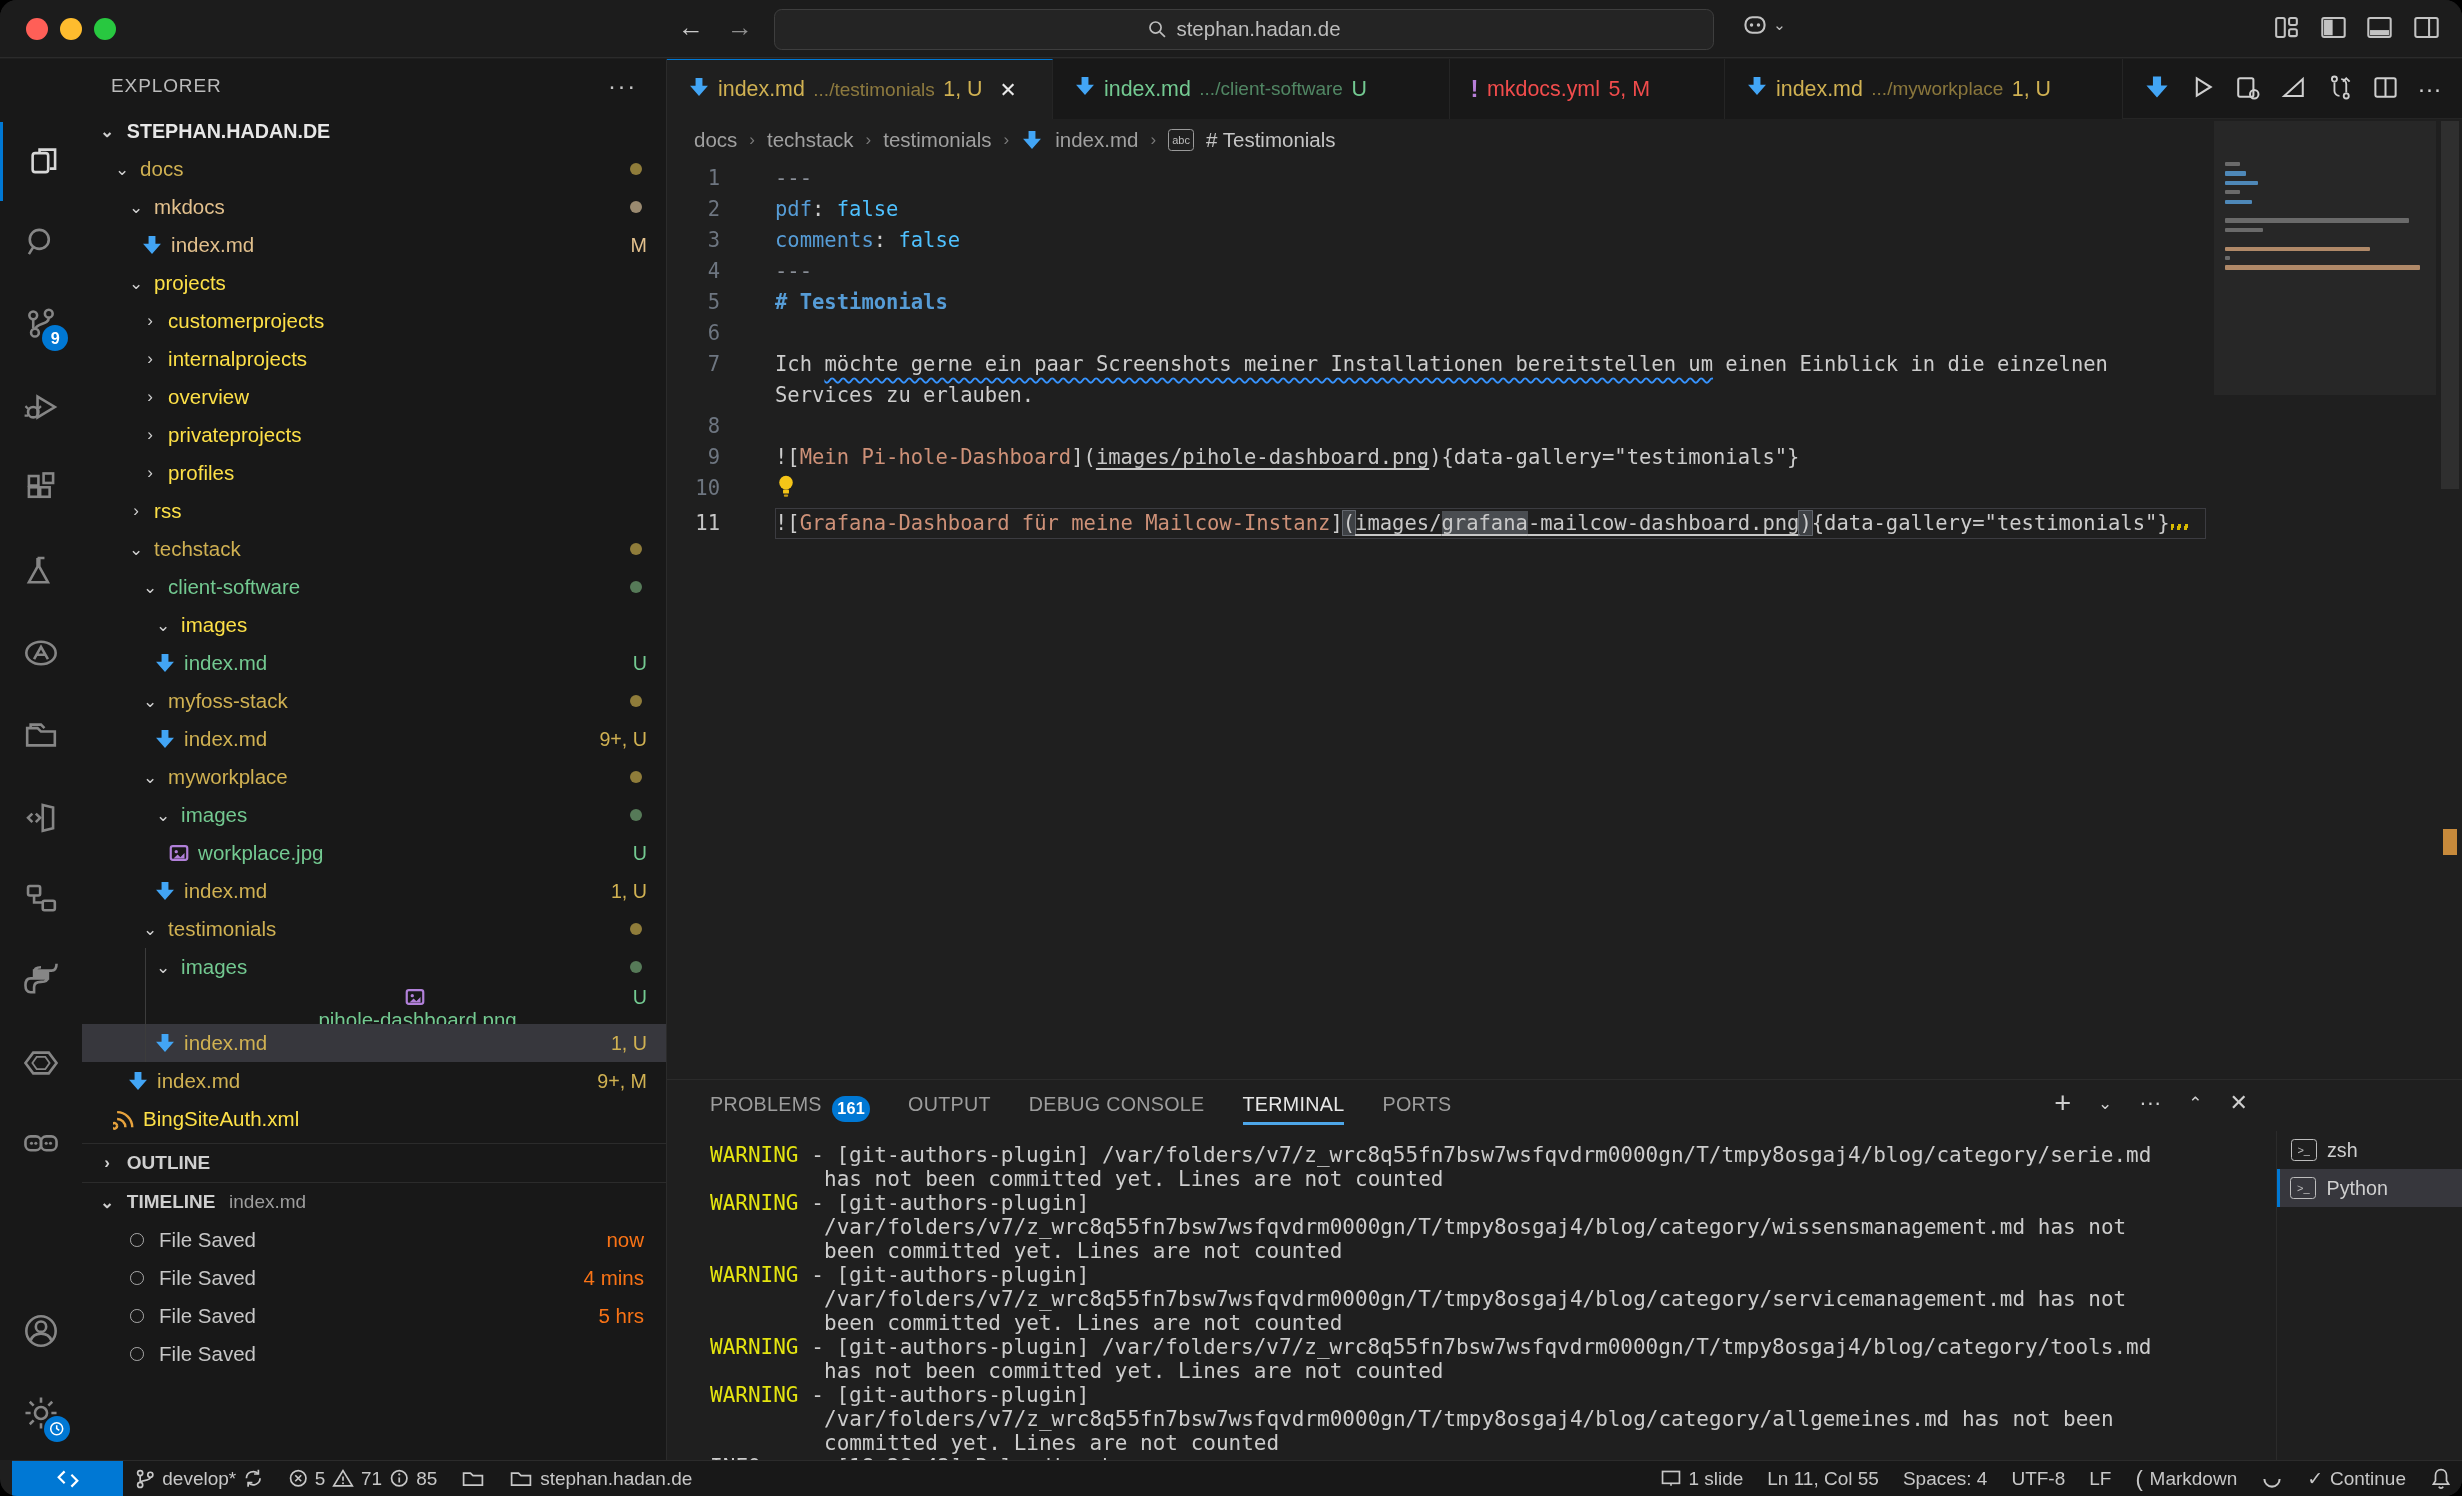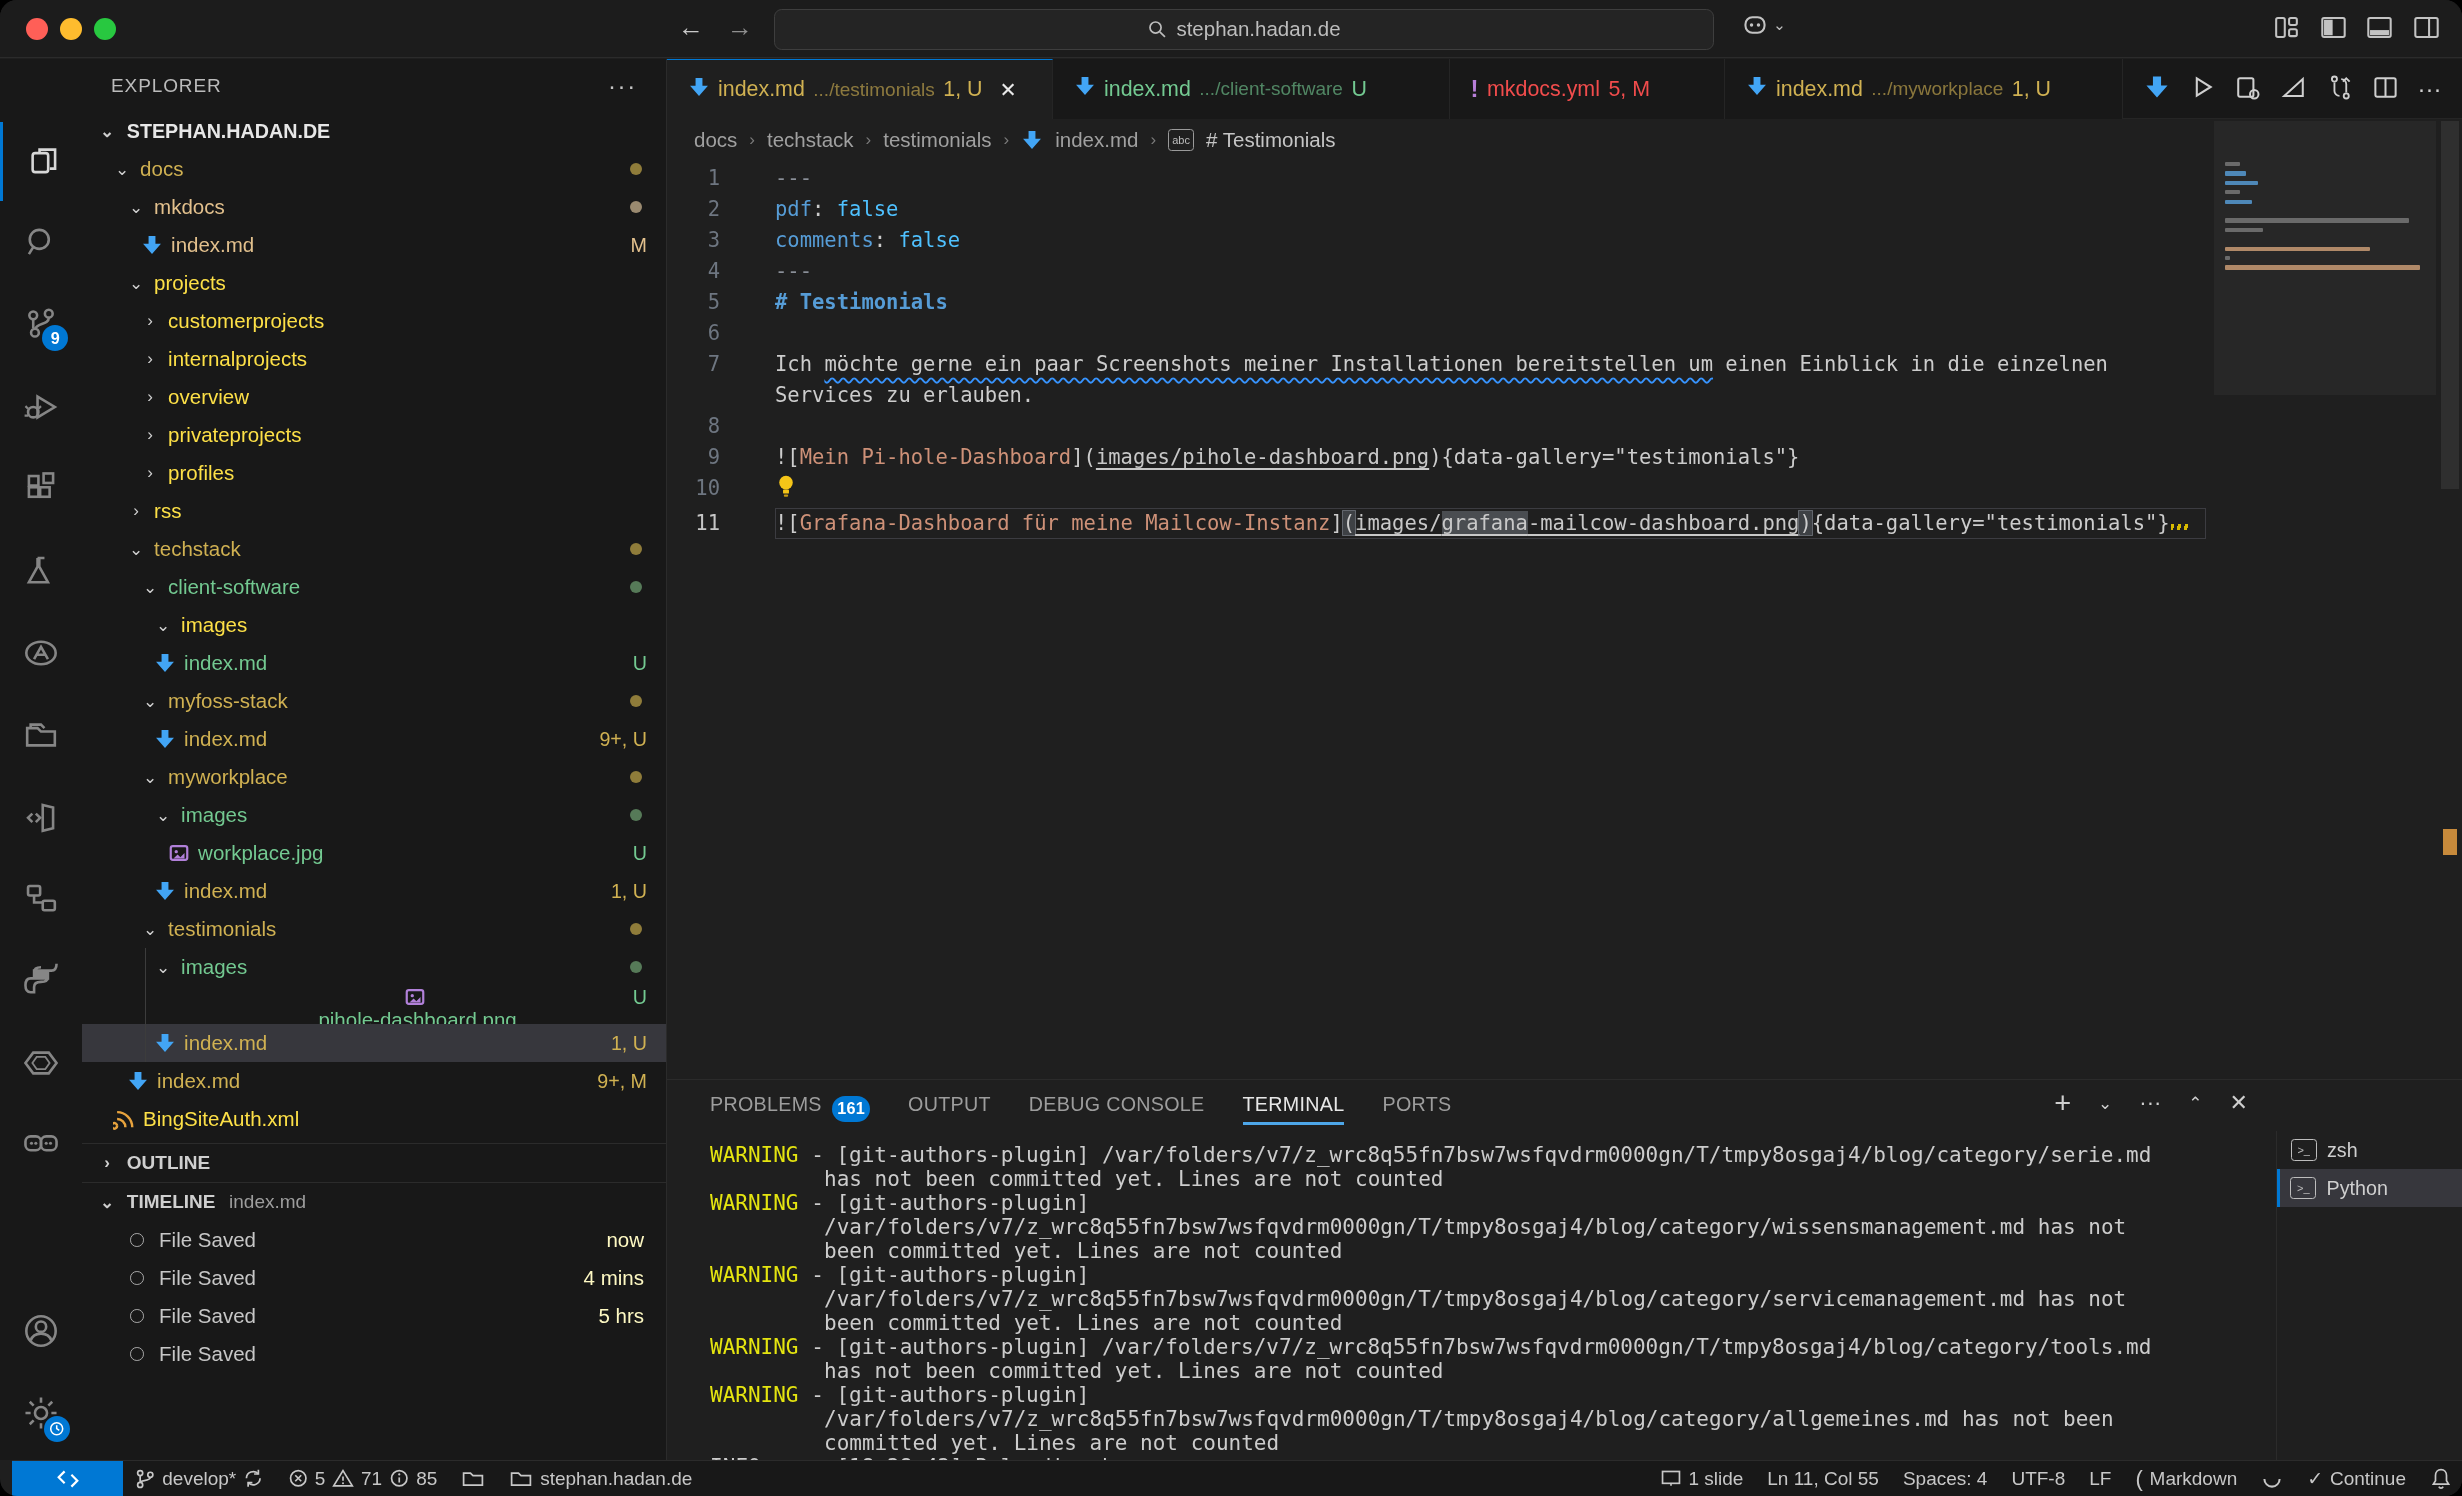--- a/index.html
+++ b/index.html
@@ -38,21 +38,21 @@
   .c-warn { color:#d0b152; } .c-mod { color:#e2c08d; } .c-green { color:#73c991; } .c-plain { color:#fde047; }
   .tbadge { position:absolute; right:19px; font-size:19.7px; }
   .tdot { position:absolute; right:24px; width:12px; height:12px; border-radius:50%; }
   .dot-warn { background:#8f7c3a; } .dot-green { background:#567a58; } .dot-mod { background:#9a8a70; }
   .guide { position:absolute; left:63px; top:0; bottom:0; width:0.9px; background:#3c3c3c; }
   .section-sep { border-top:0.9px solid #2b2b2b; }
   .sec-head { height:38px; display:flex; align-items:center; padding-left:12px; gap:6.8px; font-weight:700; font-size:19px; color:#cfcfcf; }
   .sec-head .file { font-weight:400; color:#9d9d9d; margin-left:6.8px; }
   .tml-row { height:38px; display:flex; align-items:center; padding-left:48px; font-size:20.5px; color:#c7c7c7; }
   .tml-row .circ { width:13.7px; height:13.7px; border:1.7px solid #aaa; border-radius:50%; margin-right:15.4px; flex:none;}
-  .tml-row .time { margin-left:auto; margin-right:22px; color:#fef9c3; }
+  .tml-row .time { margin-left:auto; margin-right:22px; color:#f97316; }
 
   
   .main { position:absolute; left:667px; top:59px; width:1795px; height:1020px; background:#1f1f1f; }
   .tabbar { position:absolute; left:0; top:0; width:1795px; height:60px; background:#181818; border-bottom:0.9px solid #252525; display:flex; }
   .tab { position:relative; height:60px; display:flex; align-items:center; padding:0 20.5px; gap:8.5px; border-right:0.9px solid #252525; background:#181818; font-size:21.4px; flex:none; }
   .tab.active { background:#1f1f1f; border-top:1.7px solid #0078d4; }
   .tab .det { font-size:19px; opacity:.62; }
   .tab .close { margin-left:8.5px; color:#e8e8e8; font-size:20.5px; }
   .tab-actions { margin-left:auto; display:flex; align-items:center; gap:19px; padding-right:20.5px; color:#cfcfcf; }
   .breadcrumbs { position:absolute; left:0; top:60px; width:1795px; height:41px; display:flex; align-items:center; padding-left:27px; gap:12px; font-size:20.5px; color:#a0a0a0; }

